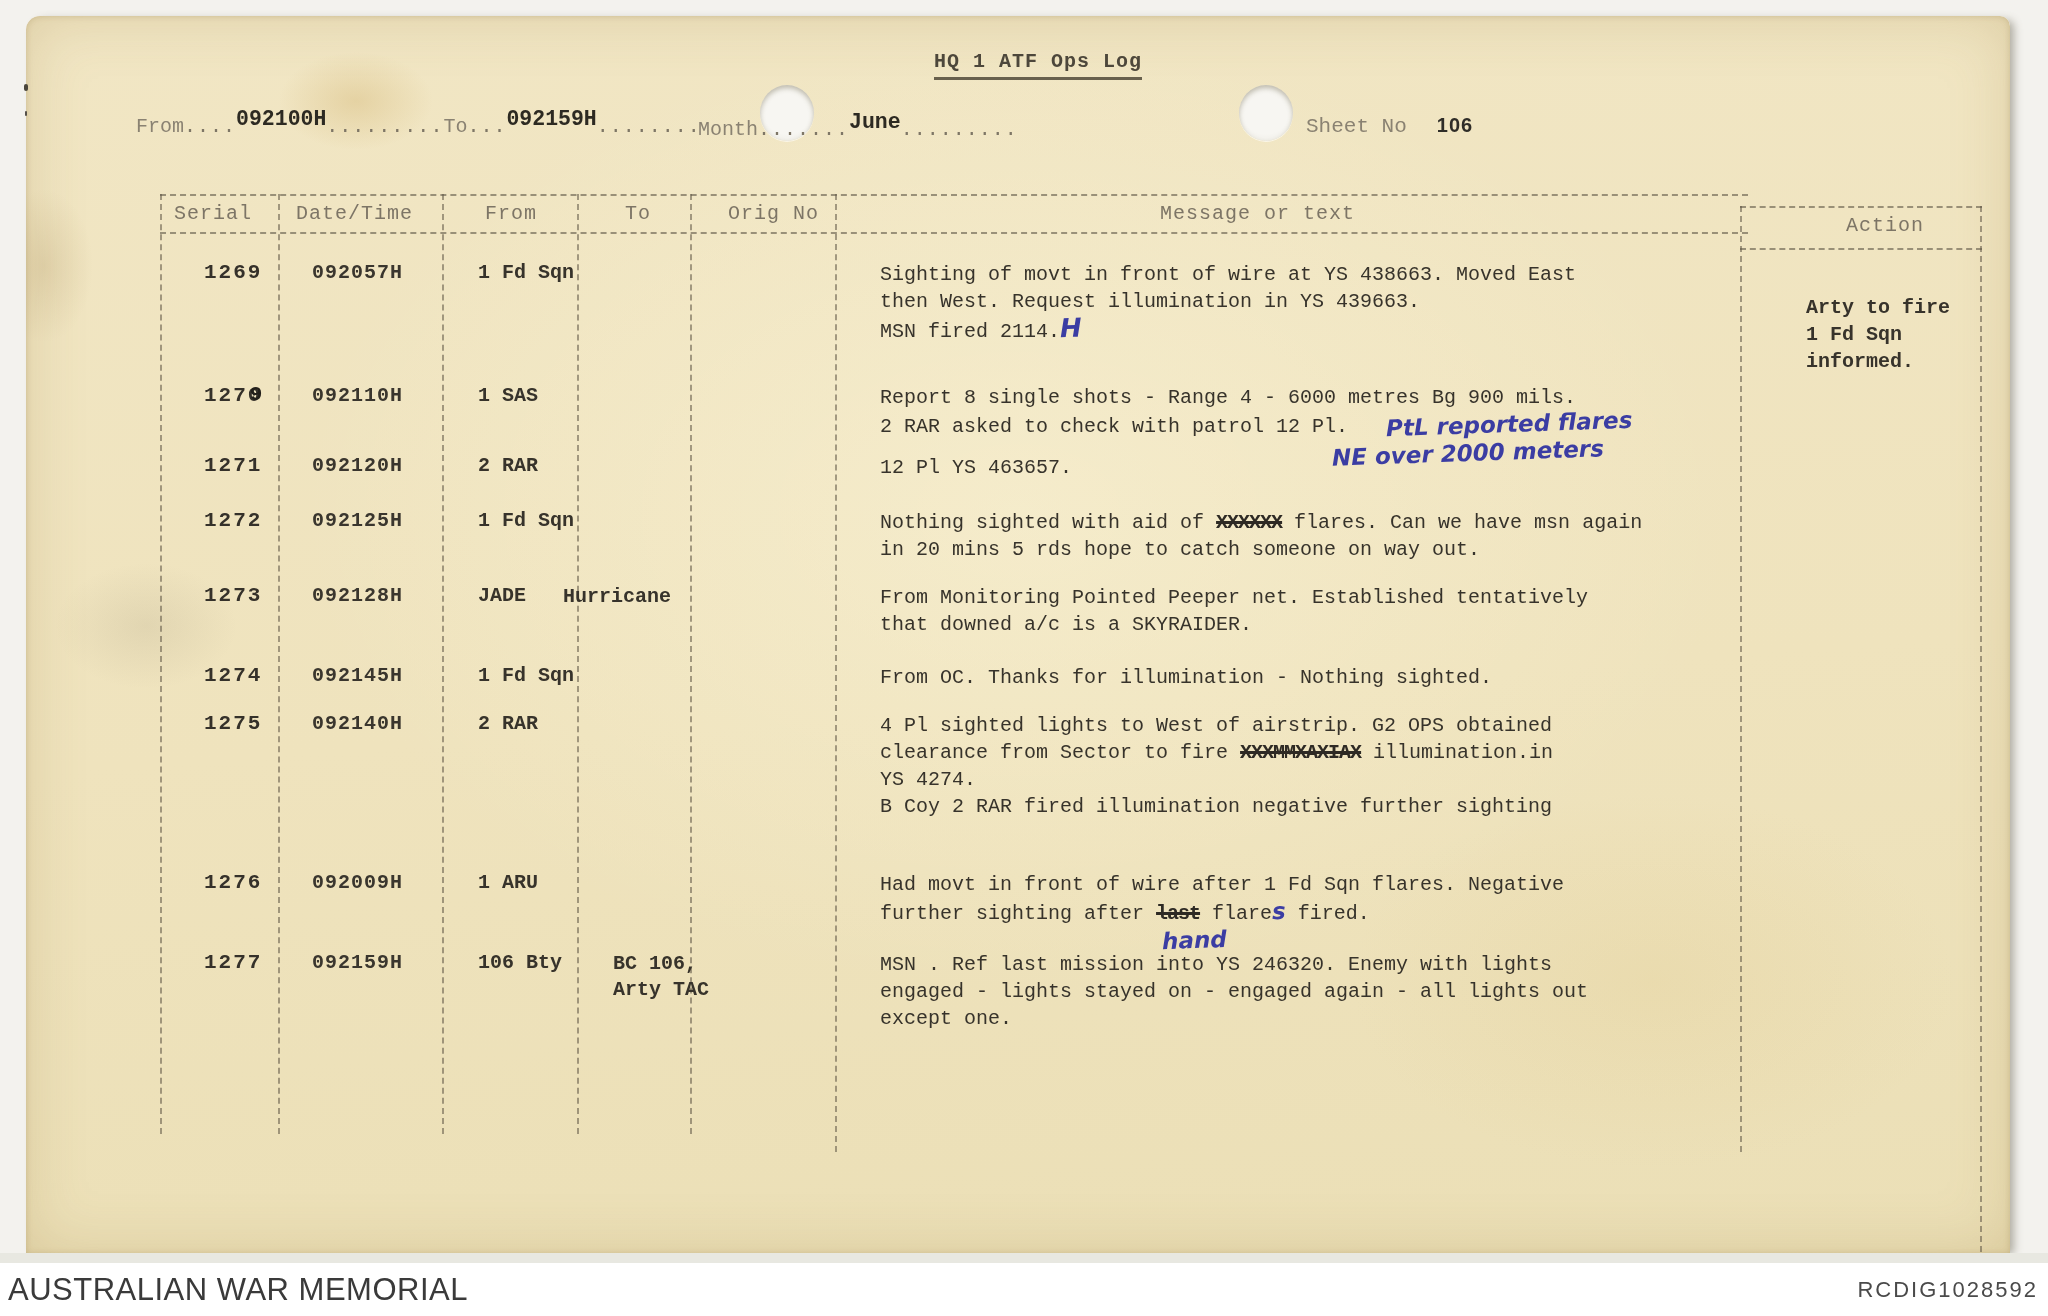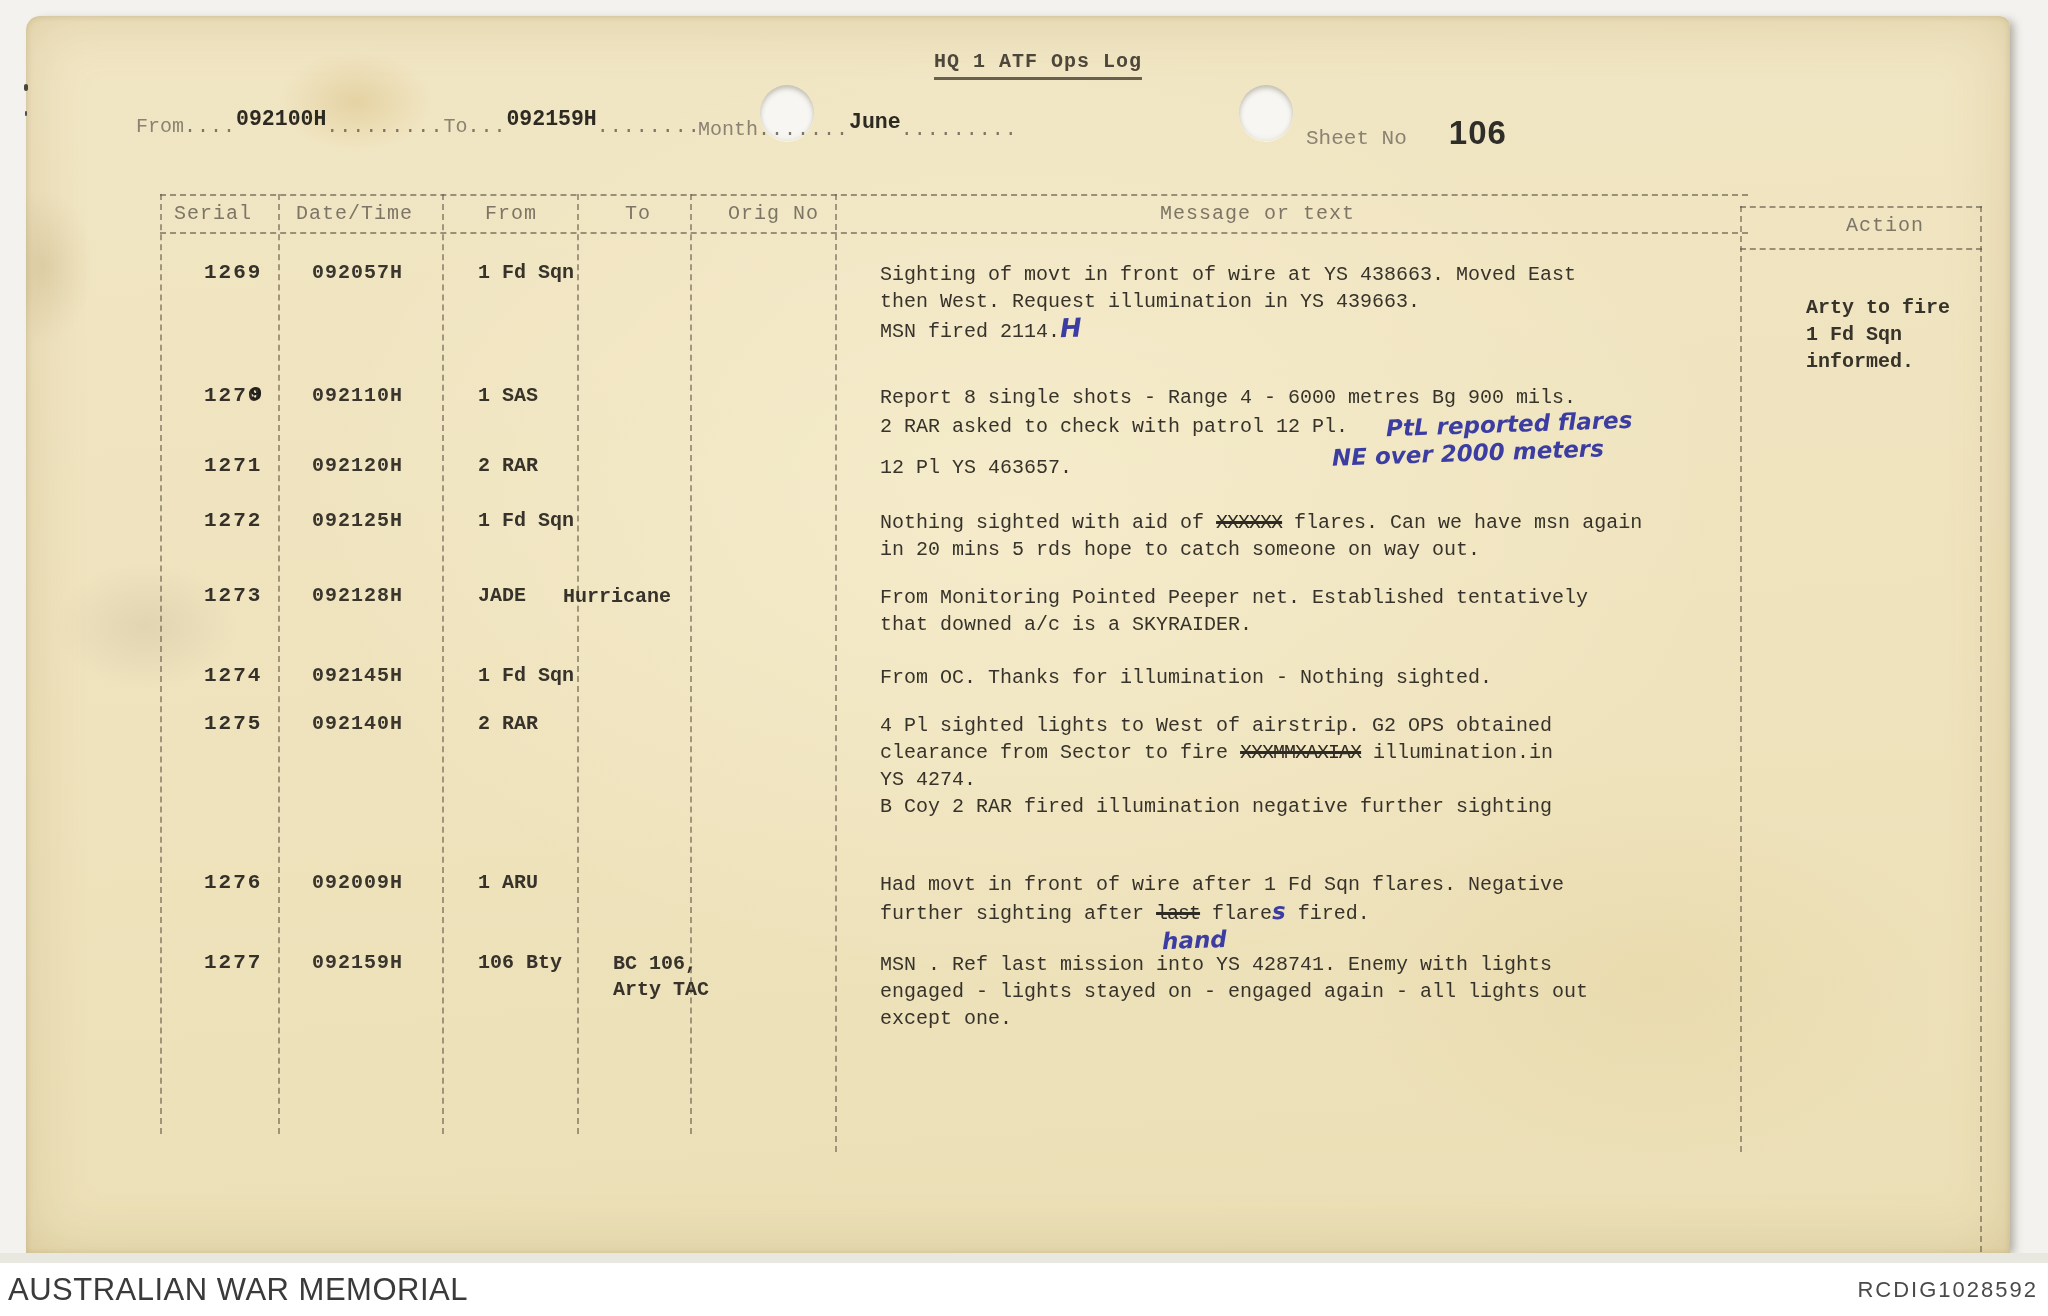--- a/index.html
+++ b/index.html
@@ -22,37 +22,37 @@
   .hole{position:absolute;width:54px;height:56px;border-radius:50%;
         background:radial-gradient(circle at 50% 42%,#f7f6f2 60%,#e9e7df 100%);
         box-shadow:inset 0 3px 5px rgba(90,80,50,.35), 0 1px 0 rgba(255,255,255,.6);}
   
   .title{position:absolute;left:908px;top:34px;font-size:20px;letter-spacing:1px;color:#4d473b;
          font-weight:bold;border-bottom:3px solid rgba(70,63,48,.8);padding-bottom:4px;}
   .fillline{position:absolute;font-size:20px;color:#8a8272;white-space:nowrap;}
   .dots{letter-spacing:1px;color:#7e7666;}
   .raised{display:inline-block;transform:translateY(-7px);font-weight:bold;font-size:21.5px;color:#2d2a22;}
   .sheet-label{color:#8a8272;font-size:21px;}
-  .sheet-value{font-family:"Liberation Sans",sans-serif;font-weight:700;font-size:33px;color:#2f2d28;
-               margin-left:42px;letter-spacing:1px;}
+  .sheet-value{font-family:"Liberation Sans",sans-serif;font-weight:700;font-size:20px;color:#2f2d28;
+               margin-left:30px;letter-spacing:1px;}
   
   .logtable{position:absolute;left:134px;top:178px;width:1822px;height:1062px;}
   .vline{position:absolute;width:0;border-left:2px dashed rgba(95,86,70,.55);}
   .hline{position:absolute;height:0;border-top:2px dashed rgba(95,86,70,.6);}
   .colhead{position:absolute;top:8px;font-size:20px;color:#7d7566;letter-spacing:1px;white-space:nowrap;}
   .row{position:absolute;left:0;width:100%;}
   .cell{position:absolute;top:0;font-size:20px;white-space:nowrap;color:#37332b;margin-left:28px;}
   .c-serial{left:16px;font-weight:bold;font-size:21px;letter-spacing:2px;color:#35312a;}
   .c-date{left:124px;letter-spacing:1px;font-weight:600;color:#3a362e;}
   .c-from{left:290px;font-weight:600;}
   .c-to{left:425px;font-weight:600;line-height:26px;}
   .c-msg{left:692px;line-height:27px;font-weight:500;}
   .c-act{left:1618px;line-height:27px;font-weight:600;width:196px;white-space:normal;}
   .mline{white-space:nowrap;}
-  .strike{font-weight:normal;text-decoration:line-through;text-decoration-thickness:3px;letter-spacing:-1px;color:#2e2a24;}
+  .strike{font-weight:bold;text-decoration:line-through;text-decoration-thickness:3px;letter-spacing:-1px;color:#2e2a24;}
   .hand{font-family:"DejaVu Sans",sans-serif;font-style:italic;font-weight:600;color:#3b3da3;
         font-size:23px;display:inline-block;transform:rotate(-2deg);}
   .hand.big{font-size:26px;}
   .ovr{position:relative;display:inline-block;font-weight:bold;}
   .ovr .ov2{position:absolute;left:2px;top:-1px;font-weight:bold;color:#23201b;}
   
   .footer{position:absolute;left:0;top:1253px;width:2048px;height:63px;background:#ffffff;
           border-top:10px solid #e8e8e1;box-sizing:border-box;
           display:flex;justify-content:space-between;align-items:center;padding:0 10px 0 8px;
           font-family:"Liberation Sans",sans-serif;}
@@ -194,21 +194,21 @@
           </div>
           <div class="row" style="top: 757px;">
             <div class="cell c-serial">1277</div>
             <div class="cell c-date">092159H</div>
             <div class="cell c-from">106 Bty</div>
             <div class="cell c-to">
               <div>BC 106,</div>
               <div>Arty TAC</div>
             </div>
             <div class="cell c-msg">
-              <div class="mline"><span class="typed">MSN .  Ref last mission into YS 428741.  Enemy with lights</span></div>
+              <div class="mline"><span class="typed">MSN .  Ref last mission into YS 246320.  Enemy with lights</span></div>
               <div class="mline"><span class="typed">engaged - lights stayed on - engaged again - all lights out</span></div>
               <div class="mline"><span class="typed">except one.</span></div>
             </div>
           </div>
         </div>
     </div>
   </div>
 
   <div class="footer">
     <span class="aname">AUSTRALIAN WAR MEMORIAL</span>

